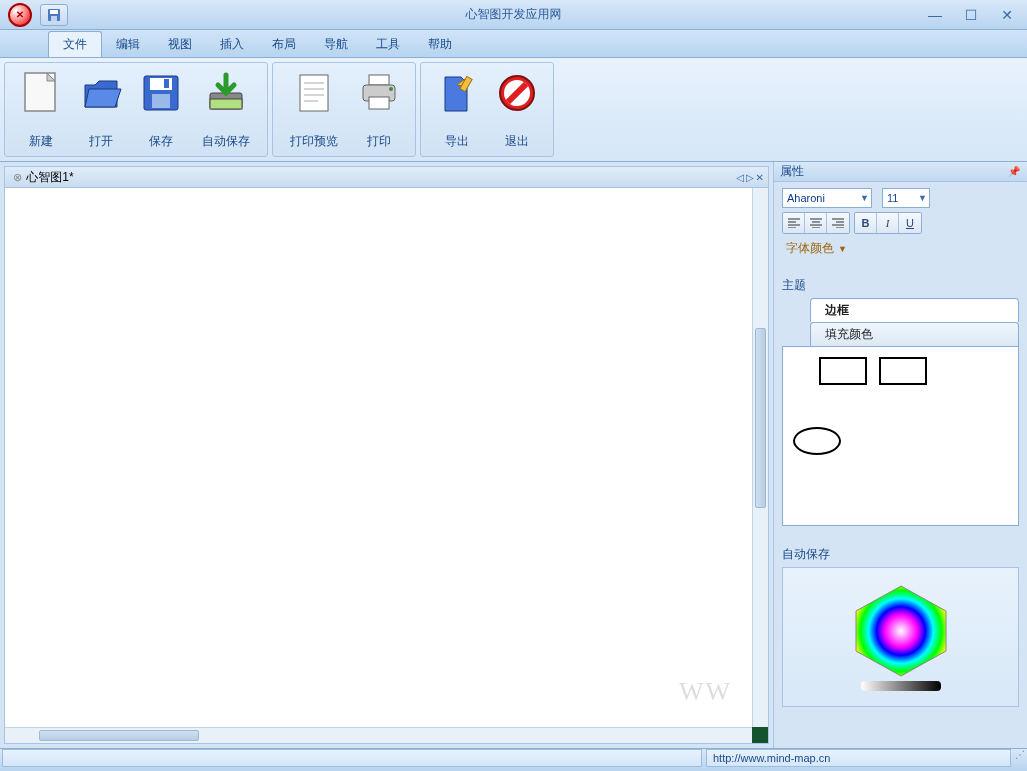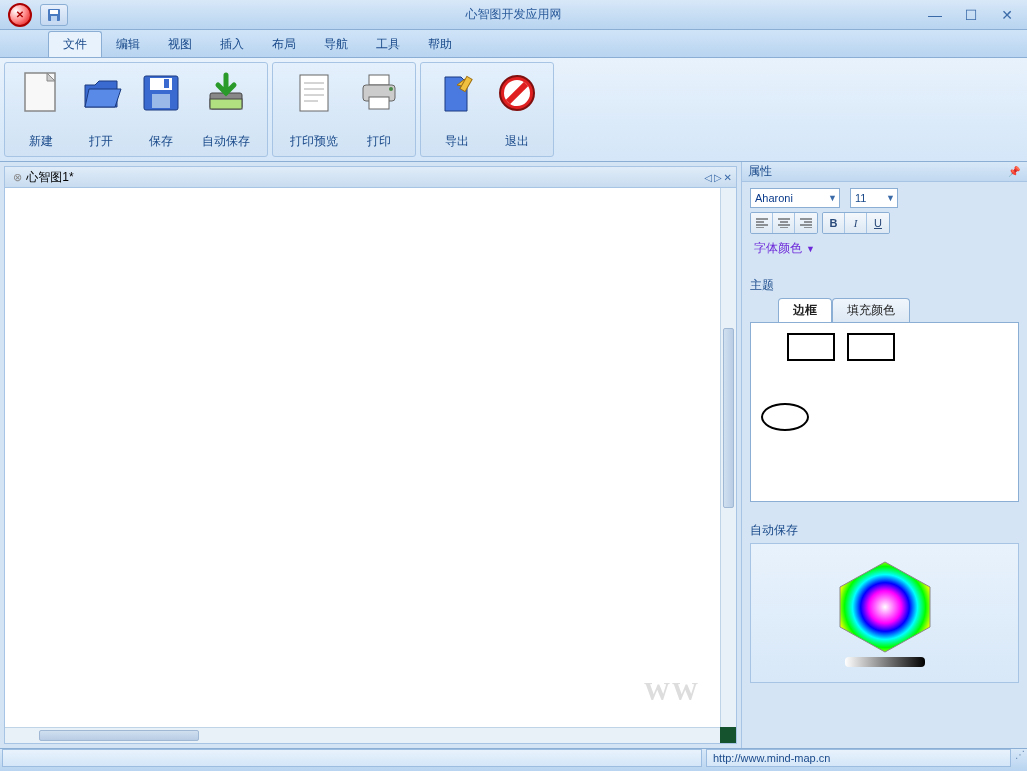--- a/index.html
+++ b/index.html
@@ -26,53 +26,53 @@
 .ribbon-icon { width: 48px; height: 48px; display: flex; align-items: center; justify-content: center; margin-bottom: 6px; }
 .ribbon-label { color: #1a4a8a; font-size: 12px; text-align: center; }
 
 
 .workspace { display: flex; height: 586px; }
 .doc-area { flex: 1; background: #d4e4f4; display: flex; flex-direction: column; padding: 4px; }
 .doc-tabs { height: 22px; background: linear-gradient(#e0ecf8, #c8dcf0); display: flex; align-items: center; border: 1px solid #a8c4e4; }
 .doc-tab { display: flex; align-items: center; padding: 0 8px; gap: 4px; }
 .tab-close { color: #888; font-size: 11px; }
 .tab-nav { margin-left: auto; display: flex; gap: 2px; padding-right: 4px; color: #3a6aa8; font-size: 10px; }
-.canvas-wrap { flex: 1; background: #14532d; border: 1px solid #a8c4e4; border-top: none; position: relative; overflow: hidden; font-weight: bold; }
+.canvas-wrap { flex: 1; background: #14532d; border: 1px solid #a8c4e4; border-top: none; position: relative; overflow: hidden; }
 .canvas { position: absolute; inset: 0 16px 16px 0; background: #fff; }
 .watermark { position: absolute; right: 20px; bottom: 20px; color: #ddd; font-size: 26px; letter-spacing: 2px; font-family: Georgia, serif; }
 .vscroll { position: absolute; right: 0; top: 0; bottom: 16px; width: 16px; background: #e8f0f8; border-left: 1px solid #c0d4e8; }
 .vscroll-thumb { position: absolute; left: 2px; right: 2px; top: 140px; height: 180px; background: linear-gradient(90deg,#d0e0f0,#b8ccE4); border: 1px solid #a0b8d4; border-radius: 2px; }
 .hscroll { position: absolute; left: 0; right: 16px; bottom: 0; height: 16px; background: #e8f0f8; border-top: 1px solid #c0d4e8; }
 .hscroll-thumb { position: absolute; top: 2px; bottom: 2px; left: 34px; width: 160px; background: linear-gradient(#d0e0f0,#b8cce4); border: 1px solid #a0b8d4; border-radius: 2px; }
 
 
-.right-panel { width: 286px; background: #d4e4f4; border-left: 1px solid #a8c4e4; display: flex; flex-direction: column; }
+.right-panel { width: 254px; background: #d4e4f4; border-left: 1px solid #a8c4e4; display: flex; flex-direction: column; }
 .panel-title { height: 20px; background: linear-gradient(#d8e8f8,#c0d8f0); padding: 2px 6px; color: #1a4a8a; display: flex; align-items: center; border-bottom: 1px solid #a8c4e4; }
 .pin { margin-left: auto; font-size: 10px; }
 .panel-body { padding: 6px 8px; }
 .section-label { color: #1a4a8a; margin-bottom: 4px; }
 
 .font-row { display: flex; gap: 10px; margin-bottom: 4px; }
 .combo { height: 20px; border: 1px solid #8aaed4; background: #fff; display: flex; align-items: center; padding: 0 4px; font-size: 11px; position: relative; }
 .combo-arrow { position: absolute; right: 2px; color: #3a6aa8; font-size: 9px; }
 .font-name { width: 90px; color: #0a3a8a; }
 .font-size { width: 48px; color: #1a4a8a; }
 
 .btn-row { display: flex; gap: 4px; margin-bottom: 4px; }
 .btn-group { display: flex; border: 1px solid #8aaed4; border-radius: 2px; overflow: hidden; }
 .tbtn { width: 22px; height: 20px; background: linear-gradient(#f4f8fc,#dce8f4); border-right: 1px solid #a8c4e4; display: flex; align-items: center; justify-content: center; font-size: 11px; color: #2a4a7a; cursor: pointer; }
 .tbtn:last-child { border-right: none; }
 .tbtn.bold { font-weight: bold; }
 .tbtn.italic { font-style: italic; font-family: Georgia, serif; }
 .tbtn.underline { text-decoration: underline; }
 
-.color-combo { display: inline-flex; align-items: center; gap: 4px; color: #6d28d9; padding: 2px 4px; cursor: pointer; }
+.color-combo { display: inline-flex; align-items: center; gap: 4px; color: #a16207; padding: 2px 4px; cursor: pointer; }
 
 .theme-section { margin-top: 6px; }
-.theme-tabs { display: flex; margin-left: 28px; }
+.theme-tabs { display: flex; margin-left: 28px; flex-direction: column; }
 .theme-tab { padding: 3px 14px; background: linear-gradient(#f0f6fc,#dce8f4); border: 1px solid #8aaed4; border-bottom: none; border-radius: 4px 4px 0 0; font-size: 12px; color: #222; cursor: pointer; }
 .theme-tab.active { font-weight: bold; background: #fff; position: relative; z-index: 2; }
 .theme-box { height: 180px; background: #fff; border: 1px solid #8aaed4; padding: 10px; display: flex; flex-wrap: wrap; gap: 12px; align-content: flex-start; }
 .shape-rect { width: 48px; height: 28px; border: 2px solid #000; margin-left: 26px; }
 .shape-rect2 { width: 48px; height: 28px; border: 2px solid #000; }
 .shape-ellipse { width: 48px; height: 28px; border: 2px solid #000; border-radius: 50%; margin-top: 18px; }
 
 .line-section { margin-top: 8px; }
 .color-hex { height: 140px; background: linear-gradient(#e8f2fc,#d8e8f8); border: 1px solid #a8c4e4; display: flex; align-items: center; justify-content: center; flex-direction: column; }
 

